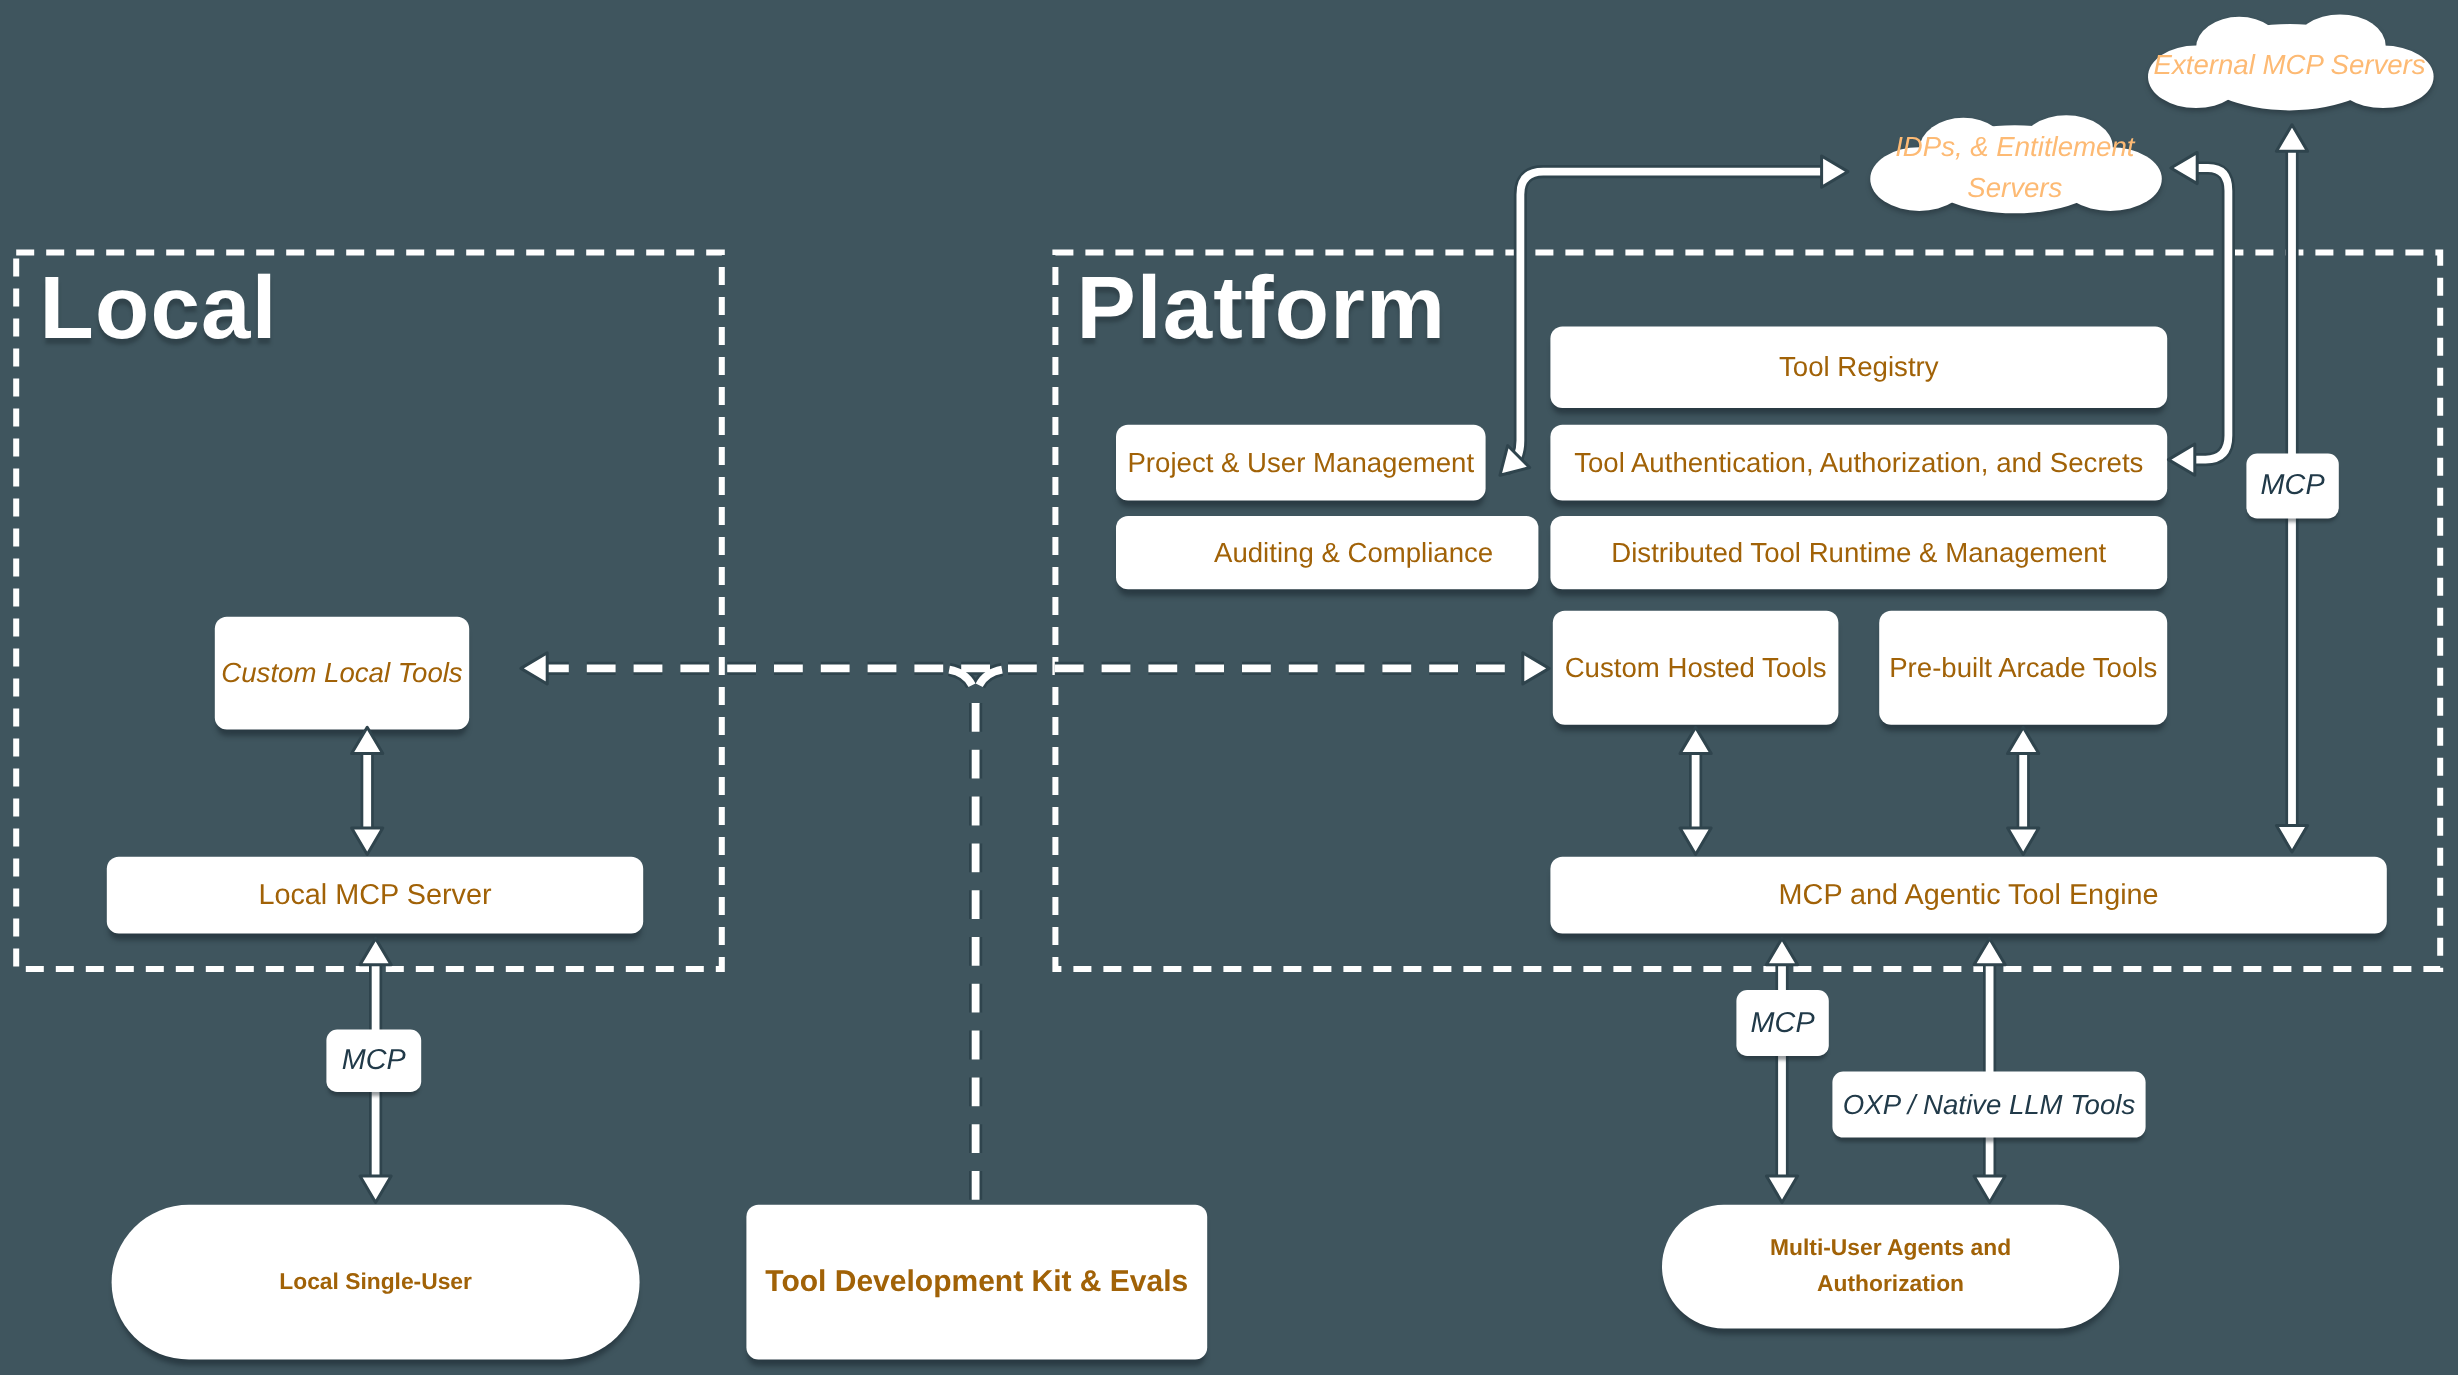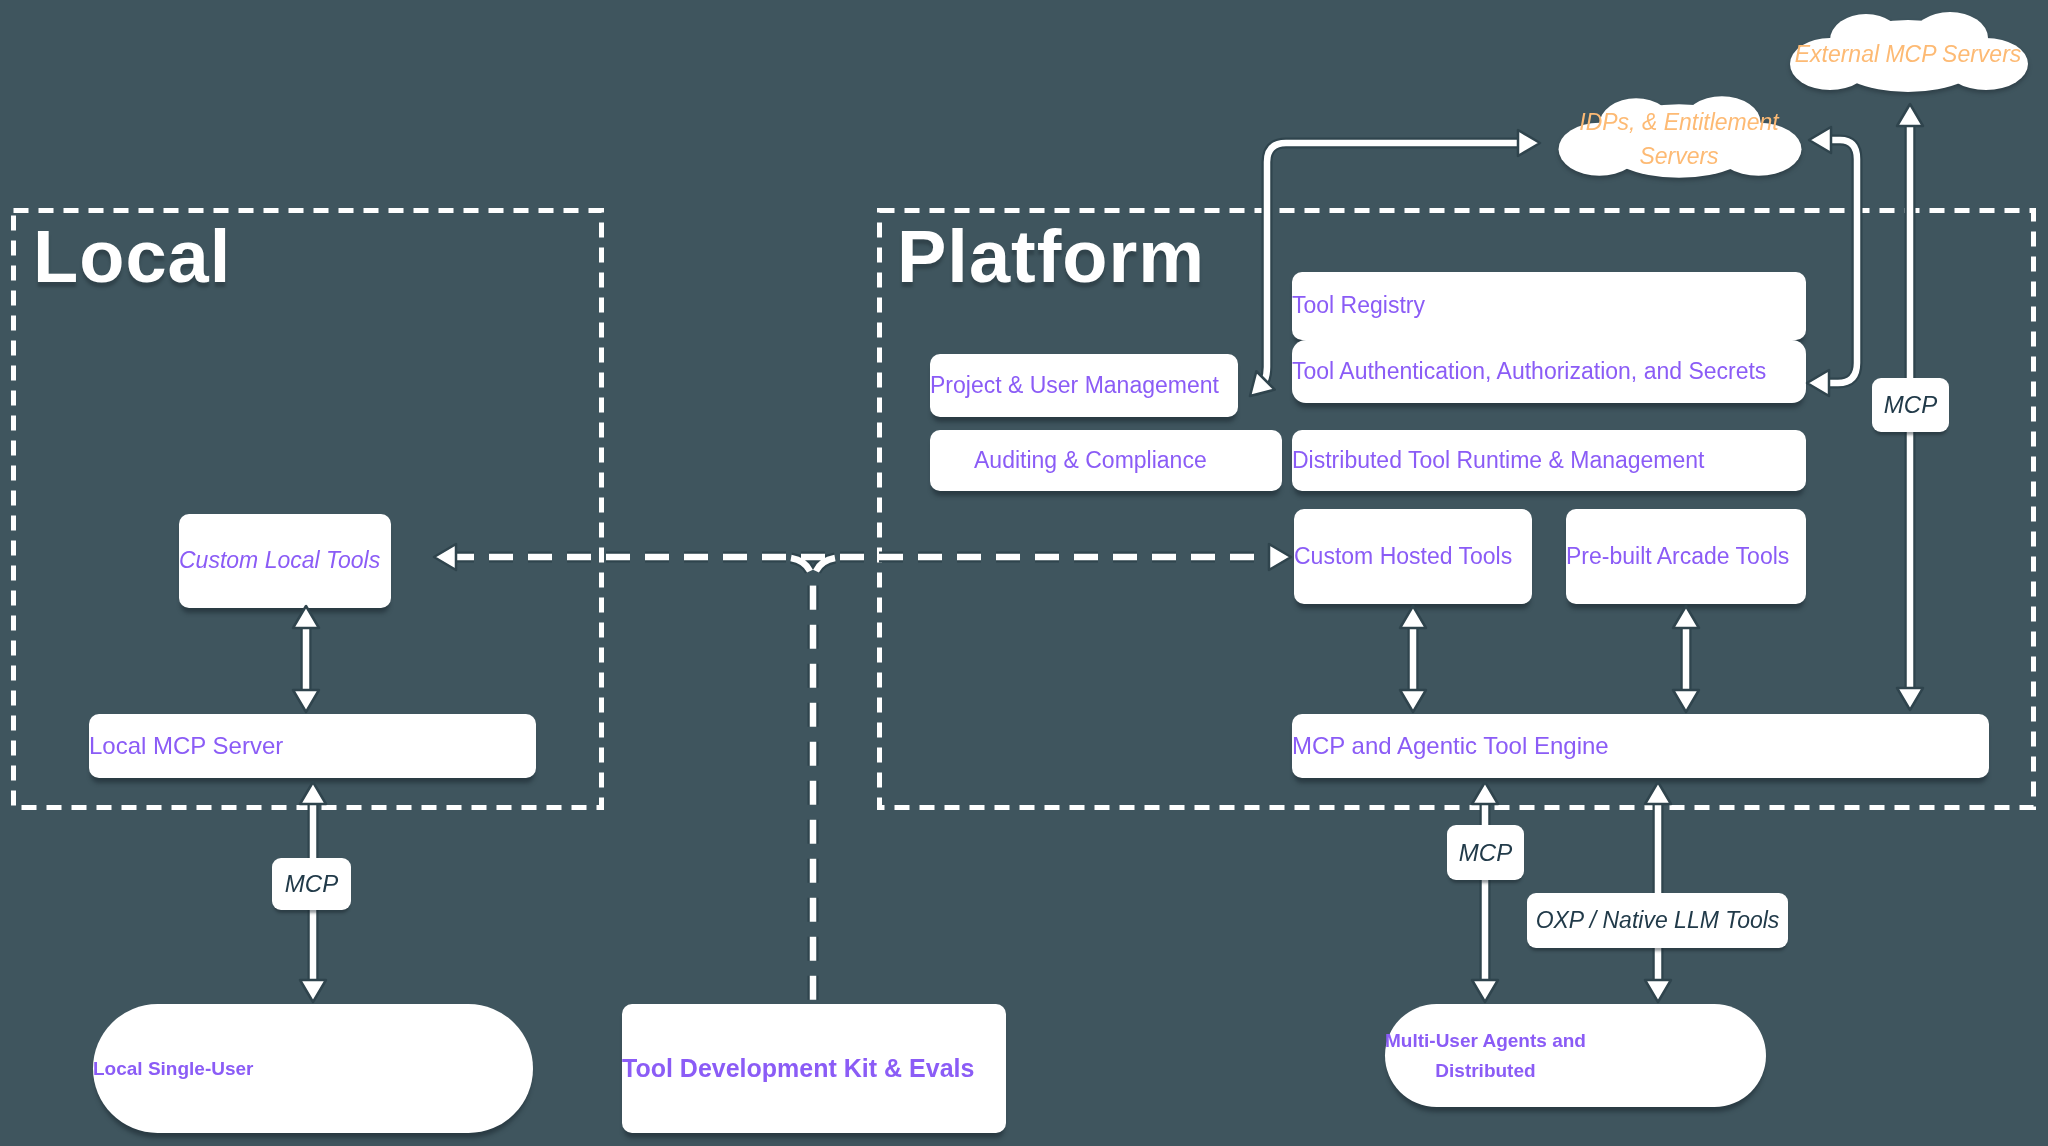--- a/index.html
+++ b/index.html
@@ -1,20 +1,20 @@
 <!DOCTYPE html>
 <html><head>
 <meta charset="utf-8">
 <style>
   html,body{margin:0;padding:0;background:#3F555E;}
   #stage{position:relative;width:2048px;height:1146px;background:#3F555E;overflow:hidden;
          font-family:"Liberation Sans","DejaVu Sans",sans-serif;}
   
-  .node{position:absolute;background:#fff;border-radius:10px;color:#8b5cf6;
-        display:flex;align-items:center;text-align:center;
+  .node{position:absolute;background:#fff;border-radius:10px;color:#a16207;
+        display:flex;align-items:center;justify-content:center;text-align:center;
         font-size:23px;line-height:1.3;z-index:3;
         box-shadow:0 7px 4px -2px rgba(22,33,41,.5);}
   .pill{border-radius:66px;font-weight:bold;font-size:19px;line-height:1.55;}
   .big{font-size:24px;}
   .boldbox{font-weight:bold;font-size:25px;}
   .chip{position:absolute;background:#fff;border-radius:9px;color:#213A49;
         display:flex;align-items:center;justify-content:center;text-align:center;
         font-style:italic;font-size:24px;z-index:8;
         box-shadow:0 5px 3px -2px rgba(22,33,41,.45);}
   .region-title{position:absolute;color:#fff;font-weight:bold;font-size:74px;
@@ -22,21 +22,21 @@
   .cloud{position:absolute;z-index:2;}
   .cloud .cloud-text{position:absolute;left:0;top:0;width:100%;height:100%;
         display:flex;flex-direction:column;align-items:center;justify-content:center;
         color:#fdba74;font-style:italic;font-size:23px;line-height:1.5;text-align:center;}
   #art{position:absolute;left:0;top:0;z-index:5;pointer-events:none;}
   
   #custom-local-tools{left:179px;top:514px;width:212px;height:94px;font-style:italic;}
   #local-mcp-server  {left:89px; top:714px;width:447px;height:64px;}
   #tool-registry     {left:1292px;top:272px;width:514px;height:68px;}
   #project-user-mgmt {left:930px;top:354px;width:308px;height:63px;}
-  #tool-auth         {left:1292px;top:340px;width:514px;height:63px;border-radius:14px;}
+  #tool-auth         {left:1292px;top:354px;width:514px;height:63px;}
   #auditing          {left:930px;top:430px;width:308px;height:61px;padding-left:44px;}
   #distributed       {left:1292px;top:430px;width:514px;height:61px;}
   #custom-hosted     {left:1294px;top:509px;width:238px;height:95px;}
   #prebuilt          {left:1566px;top:509px;width:240px;height:95px;}
   #mcp-engine        {left:1292px;top:714px;width:697px;height:64px;}
   #tool-dev-kit      {left:622px;top:1004px;width:384px;height:129px;}
   #local-agents      {left:93px;top:1004px;width:440px;height:129px;}
   #multi-agents      {left:1385px;top:1004px;width:381px;height:103px;}
   #chip-mcp-local    {left:272px;top:858px;width:79px;height:52px;}
   #chip-mcp-engine   {left:1447px;top:825px;width:77px;height:55px;}
@@ -121,21 +121,21 @@
     </div>
 
   <div class="node pill" id="local-agents">
     <span>
       <span style="display:block">Local Single-User</span>
     </span>
     </div>
   <div class="node pill" id="multi-agents">
     <span>
       <span style="display:block">Multi-User Agents and</span>
-      <span style="display:block">Distributed</span>
+      <span style="display:block">Authorization</span>
     </span>
     </div>
 
   <div class="chip" id="chip-mcp-local">MCP</div>
   <div class="chip" id="chip-mcp-engine">MCP</div>
   <div class="chip" id="chip-oxp">OXP / Native LLM Tools</div>
   <div class="chip" id="chip-mcp-external">MCP</div>
 
   <svg id="art" width="2048" height="1146" viewBox="0 0 2048 1146">
 

